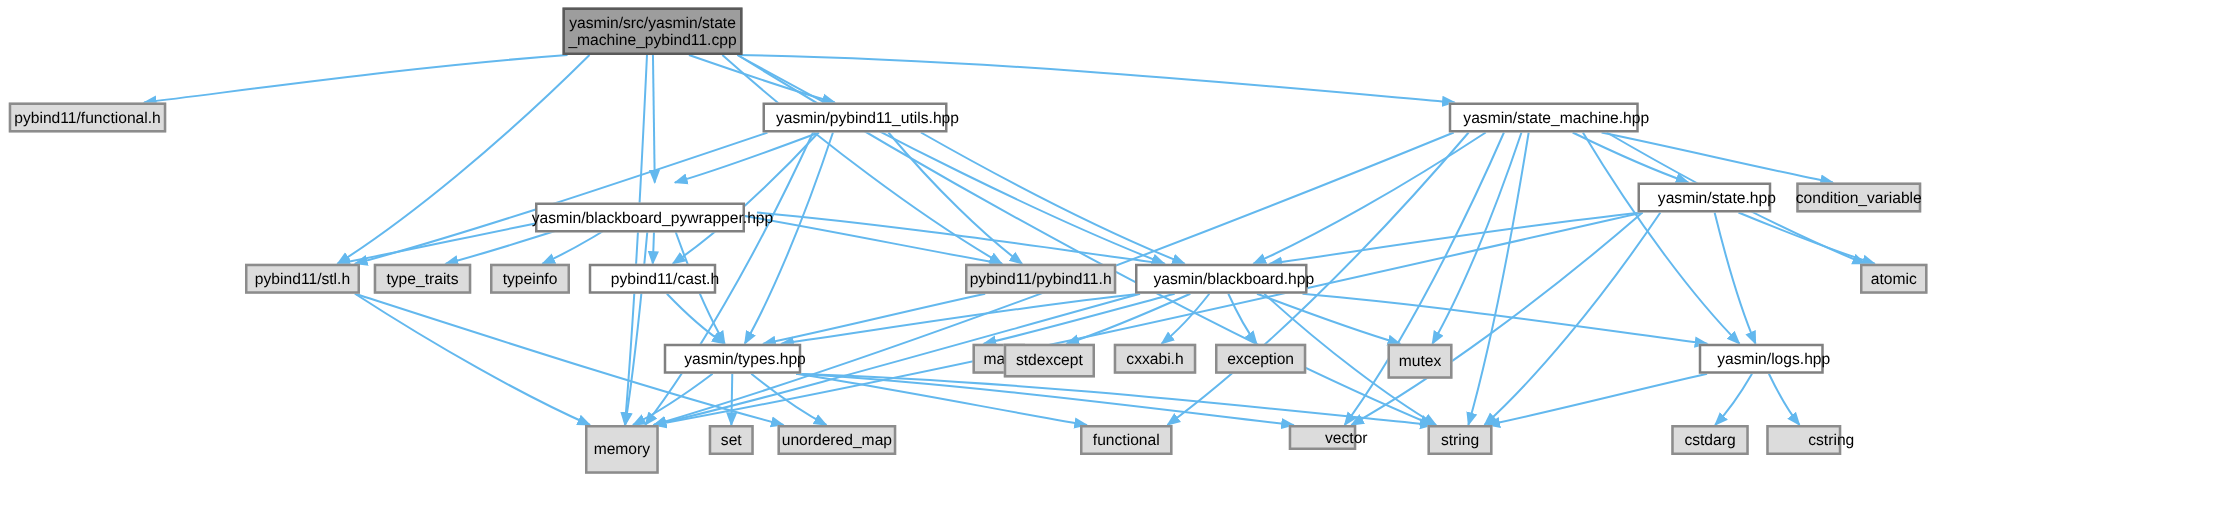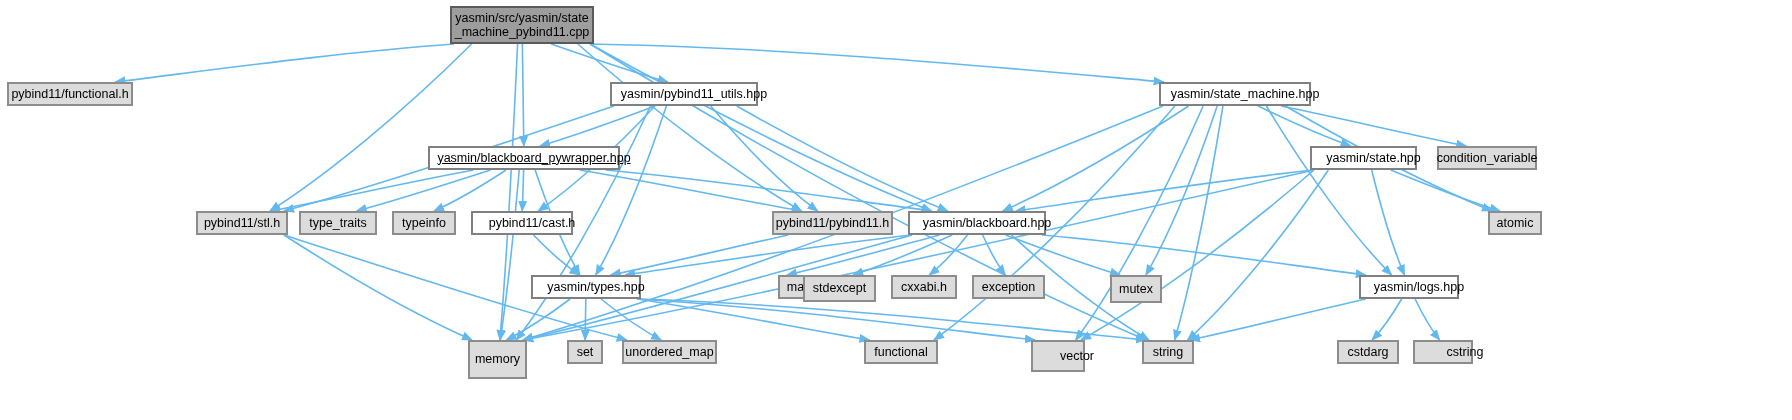--- a/index.html
+++ b/index.html
@@ -86,39 +86,39 @@
       <path d="M788.13,235 C726.012,248.563 660.3444,264.87024 610.65,275" fill="none" stroke="#63b8ee" stroke-width="1.6" marker-end="url(#ah)"></path>
       <path d="M284,235 C349.8,277.55 419.36,316.744 472,340" fill="none" stroke="#63b8ee" stroke-width="1.6" marker-end="url(#ah)"></path>
       <path d="M284,235 C403.9625,273.68125 530.78,314.887 626.75,340" fill="none" stroke="#63b8ee" stroke-width="1.6" marker-end="url(#ah)"></path>
     </svg>
   <div id="nodes">
       <div class="node root" style="left: 450px; top: 6px; width: 144px; height: 38px;">yasmin/src/yasmin/state
 _machine_pybind11.cpp</div>
       <div class="node sys" style="left: 7px; top: 82px; width: 126px; height: 24px;">pybind11/functional.h</div>
       <div class="node hdr" style="left: 610px; top: 82px; width: 148px; height: 24px;">yasmin/pybind11_utils.hpp</div>
       <div class="node hdr" style="left: 1159px; top: 82px; width: 152px; height: 24px;">yasmin/state_machine.hpp</div>
-      <div class="node hdr" style="left: 428px; top: 146px; width: 192px; height: 24px; text-decoration: underline;">yasmin/blackboard_pywrapper.hpp</div>
+      <div class="node hdr" style="left: 428px; top: 162px; width: 168px; height: 24px;">yasmin/blackboard_pywrapper.hpp</div>
       <div class="node hdr" style="left: 1310px; top: 146px; width: 107px; height: 24px;">yasmin/state.hpp</div>
       <div class="node sys" style="left: 1437px; top: 146px; width: 100px; height: 24px;">condition_variable</div>
       <div class="node sys" style="left: 196px; top: 211px; width: 92px; height: 24px;">pybind11/stl.h</div>
       <div class="node sys" style="left: 299px; top: 211px; width: 78px; height: 24px;">type_traits</div>
       <div class="node sys" style="left: 392px; top: 211px; width: 64px; height: 24px;">typeinfo</div>
       <div class="node hdr" style="left: 471px; top: 211px; width: 102px; height: 24px;">pybind11/cast.h</div>
       <div class="node sys" style="left: 772px; top: 211px; width: 121px; height: 24px;">pybind11/pybind11.h</div>
       <div class="node hdr" style="left: 908px; top: 211px; width: 138px; height: 24px;">yasmin/blackboard.hpp</div>
       <div class="node sys" style="left: 1110px; top: 275px; width: 52px; height: 28px;">mutex</div>
       <div class="node sys" style="left: 1488px; top: 211px; width: 54px; height: 24px;">atomic</div>
       <div class="node hdr" style="left: 531px; top: 275px; width: 110px; height: 24px;">yasmin/types.hpp</div>
       <div class="node sys" style="left: 778px; top: 275px; width: 42px; height: 24px;">map</div>
       <div class="node sys" style="left: 803px; top: 275px; width: 73px; height: 27px;">stdexcept</div>
       <div class="node sys" style="left: 891px; top: 275px; width: 66px; height: 24px;">cxxabi.h</div>
       <div class="node sys" style="left: 972px; top: 275px; width: 73px; height: 24px;">exception</div>
       <div class="node hdr" style="left: 1359px; top: 275px; width: 100px; height: 24px;">yasmin/logs.hpp</div>
       <div class="node sys" style="left: 468px; top: 340px; width: 59px; height: 39px;">memory</div>
       <div class="node sys" style="left: 567px; top: 340px; width: 36px; height: 24px;">set</div>
       <div class="node sys" style="left: 622px; top: 340px; width: 95px; height: 24px;">unordered_map</div>
       <div class="node sys" style="left: 864px; top: 340px; width: 74px; height: 24px;">functional</div>
-      <div class="node sys" style="left: 1031px; top: 340px; width: 54px; height: 32px; padding-left: 38px;">vector</div>
+      <div class="node sys" style="left: 1031px; top: 340px; width: 54px; height: 20px; padding-left: 38px;">vector</div>
       <div class="node sys" style="left: 1142px; top: 340px; width: 52px; height: 24px;">string</div>
       <div class="node sys" style="left: 1337px; top: 340px; width: 62px; height: 24px;">cstdarg</div>
       <div class="node sys" style="left: 1413px; top: 340px; width: 60px; height: 24px; padding-left: 44px;">cstring</div>
     </div>
 </div>
 
 </body></html>

